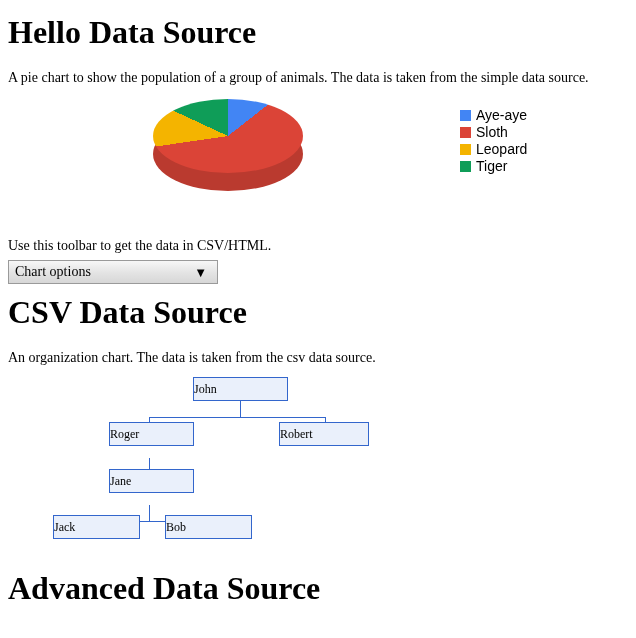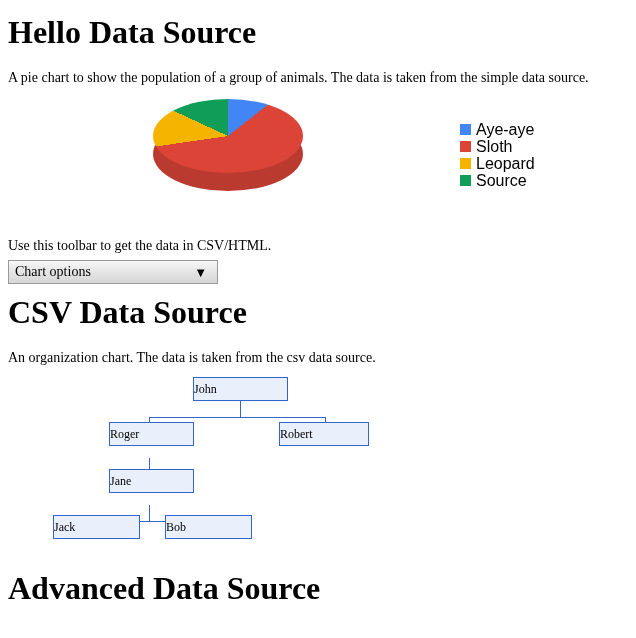--- a/index.html
+++ b/index.html
@@ -68,23 +68,23 @@
         from 0deg,
         #4285f4 0deg 52deg,
         #db4437 52deg 262deg,
         #f4b400 262deg 295deg,
         #0f9d58 295deg 360deg
       );
   }
   .legend {
     position: absolute;
     left: 452px;
-    top: 22px;
+    top: 8px;
     font-family: "Liberation Sans", sans-serif;
-    font-size: 16px;
+    font-size: 14px;
     line-height: 17px;
   }
   .legend-item {
     display: flex;
     align-items: center;
     height: 17px;
   }
   .legend-swatch {
     width: 11px;
     height: 11px;
@@ -170,21 +170,21 @@
       <div class="legend-item">
         <span class="legend-swatch" style="background:#db4437"></span>
         <span>Sloth</span>
       </div>
       <div class="legend-item">
         <span class="legend-swatch" style="background:#f4b400"></span>
         <span>Leopard</span>
       </div>
       <div class="legend-item">
         <span class="legend-swatch" style="background:#0f9d58"></span>
-        <span>Source</span>
+        <span>Tiger</span>
       </div>
     </div>
   </div>
 
   <p class="desc toolbar-note">Use this toolbar to get the data in CSV/HTML.</p>
 
   <div class="chart-options">
     <span>Chart options</span>
     <span class="caret">▼</span>
   </div>

